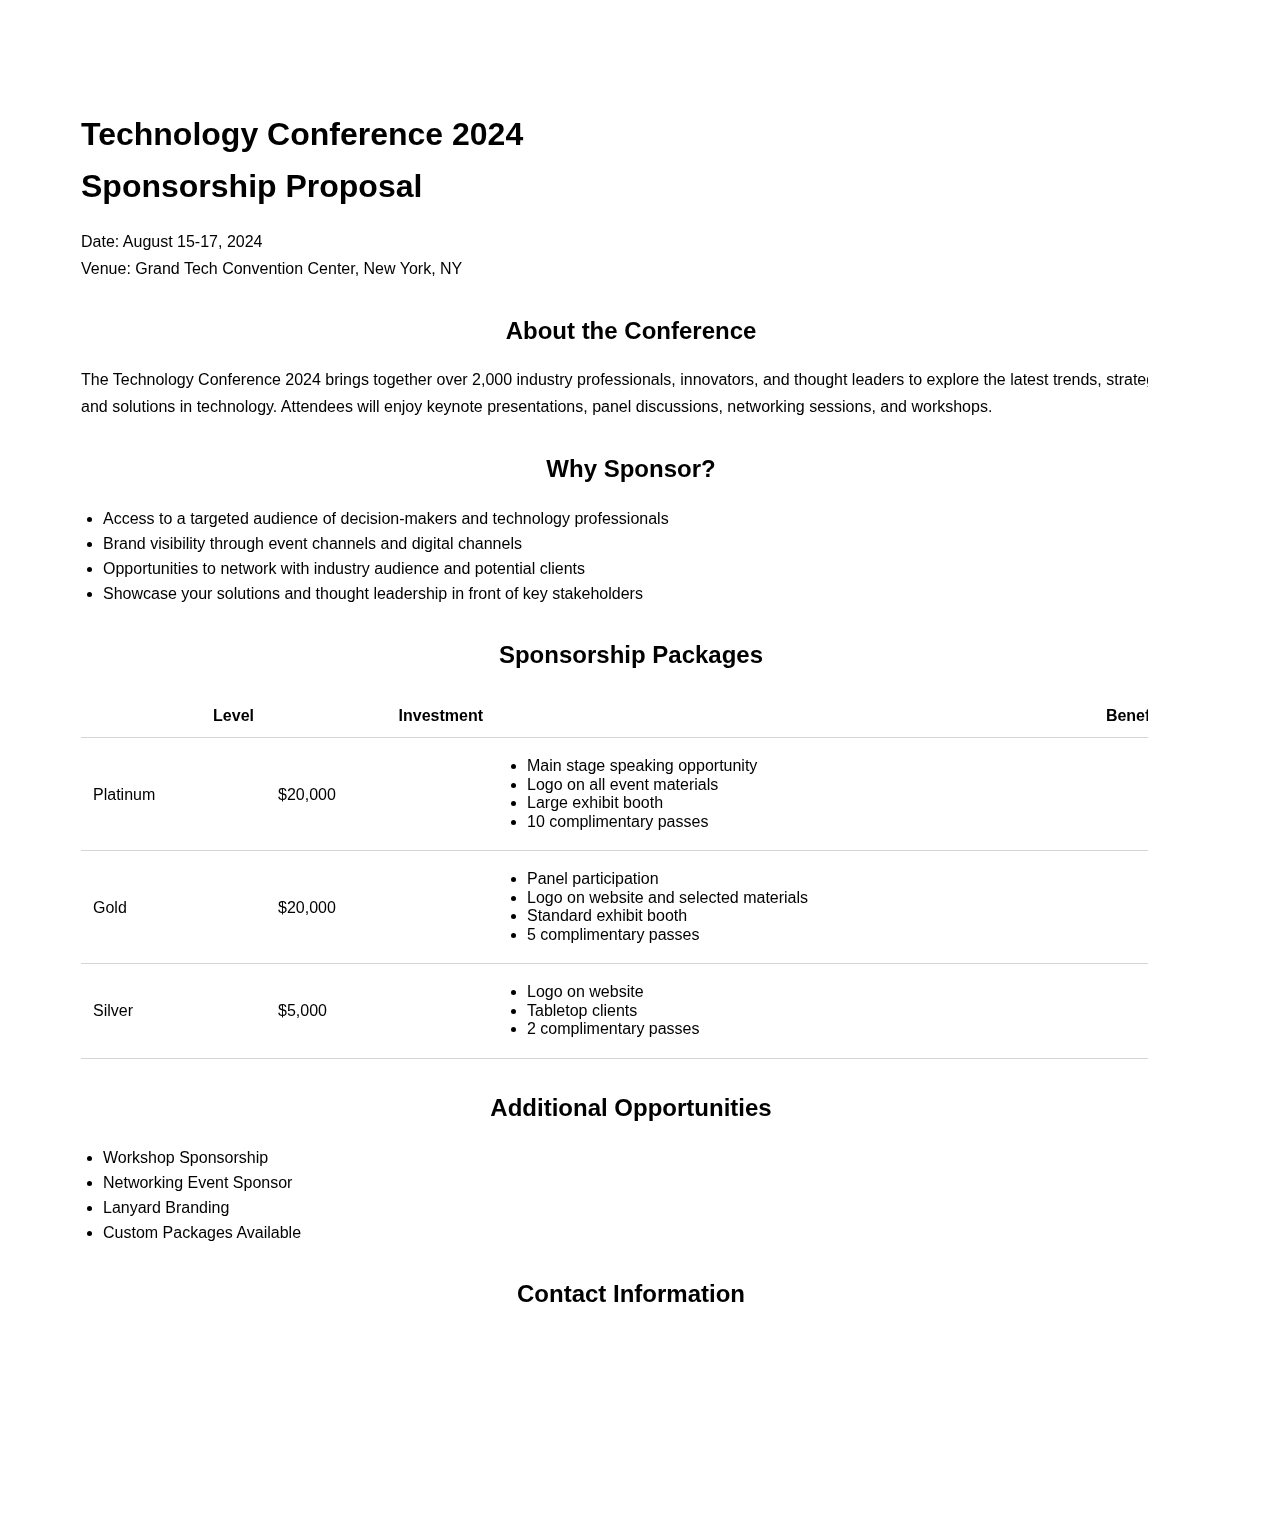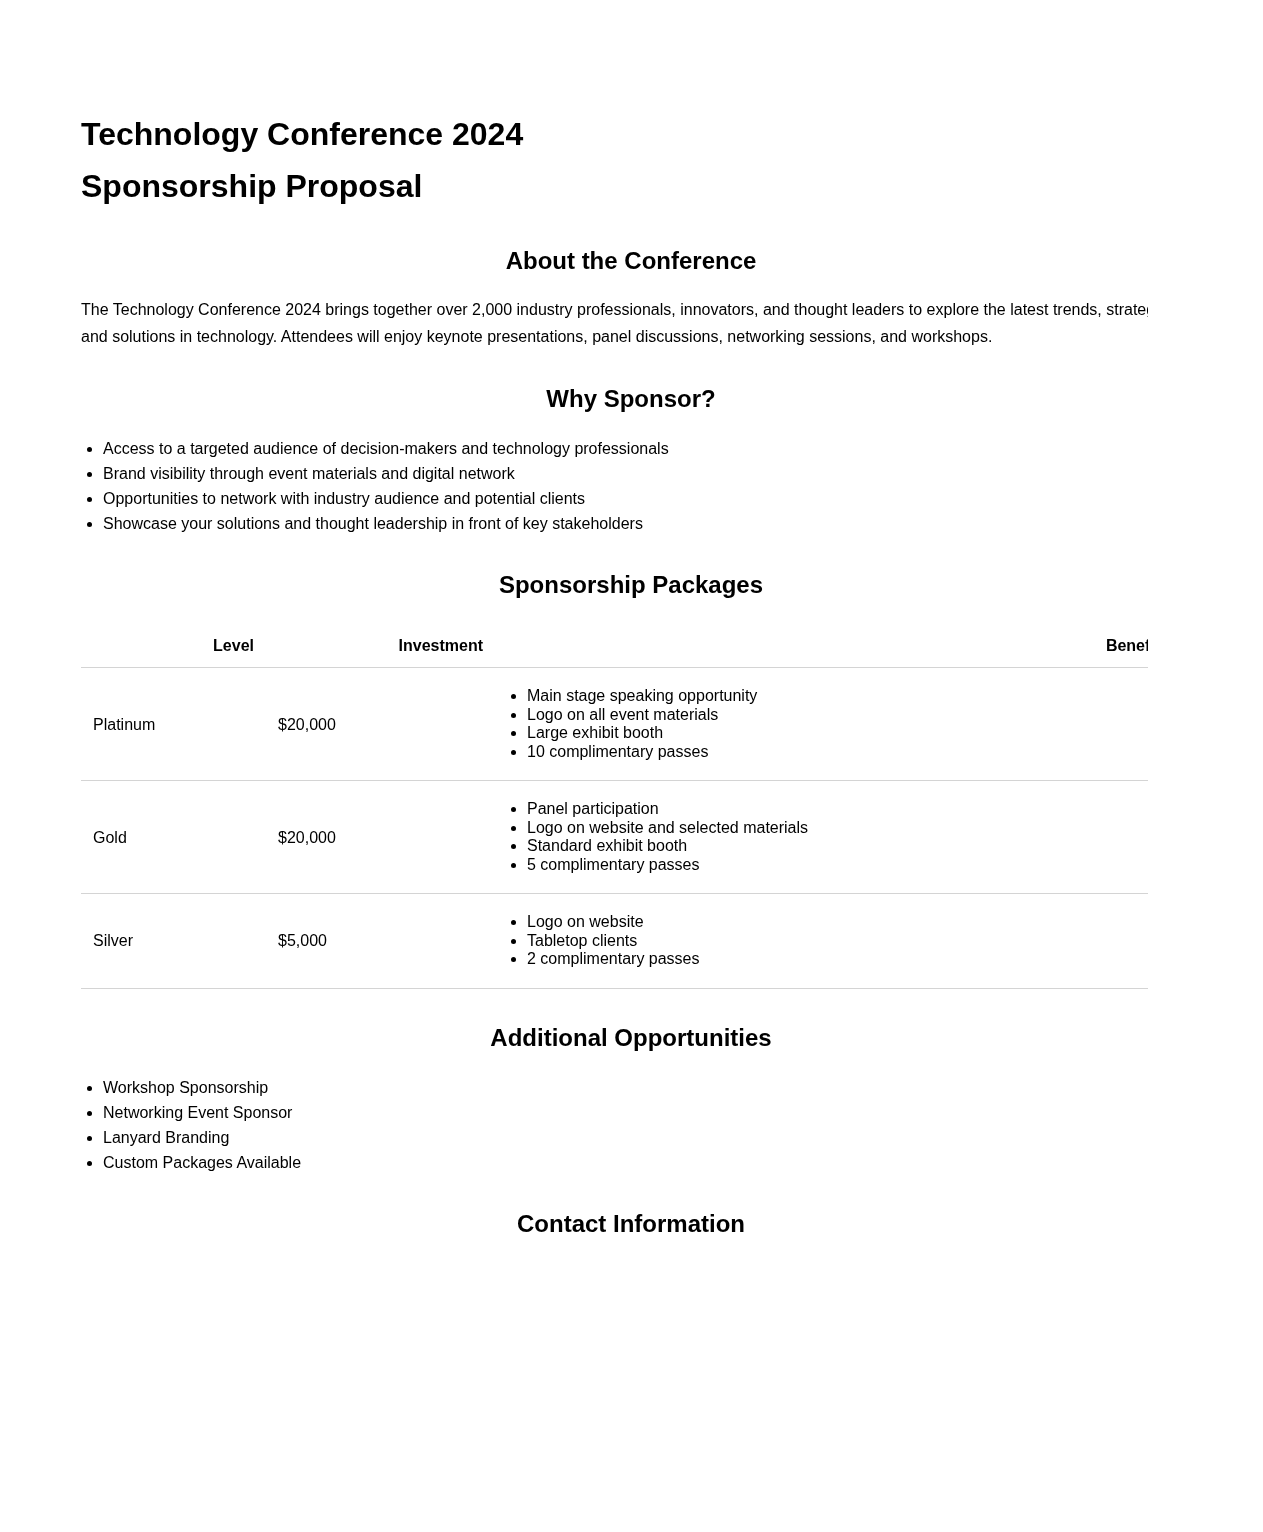--- a/index.html
+++ b/index.html
@@ -87,28 +87,32 @@
 <body>
 
 <div class="viewport">
   <div class="content">
 
     <h1 class="doc-title">
       <div>Technology Conference 2024</div>
       <div>Sponsorship Proposal</div>
     </h1>
 
+    <div class="meta">
+      <div>Date: August 15-17, 2024</div>
+      <div>Venue: Grand Tech Convention Center, New York, NY</div>
+    </div>
 
     <h2 class="section-heading">About the Conference</h2>
     <p class="body-text">The Technology Conference 2024 brings together over 2,000 industry professionals, innovators, and thought leaders to explore the latest trends, strategies, and solutions in technology. Attendees will enjoy keynote presentations, panel discussions, networking sessions, and workshops.</p>
 
     <h2 class="section-heading">Why Sponsor?</h2>
     <ul class="plain-list">
       <li>Access to a targeted audience of decision-makers and technology professionals</li>
-      <li>Brand visibility through event materials and digital network</li>
+      <li>Brand visibility through event channels and digital channels</li>
       <li>Opportunities to network with industry audience and potential clients</li>
       <li>Showcase your solutions and thought leadership in front of key stakeholders</li>
     </ul>
 
     <h2 class="section-heading">Sponsorship Packages</h2>
     <table class="packages">
       <colgroup>
         <col style="width:185px">
         <col style="width:229px">
         <col>

